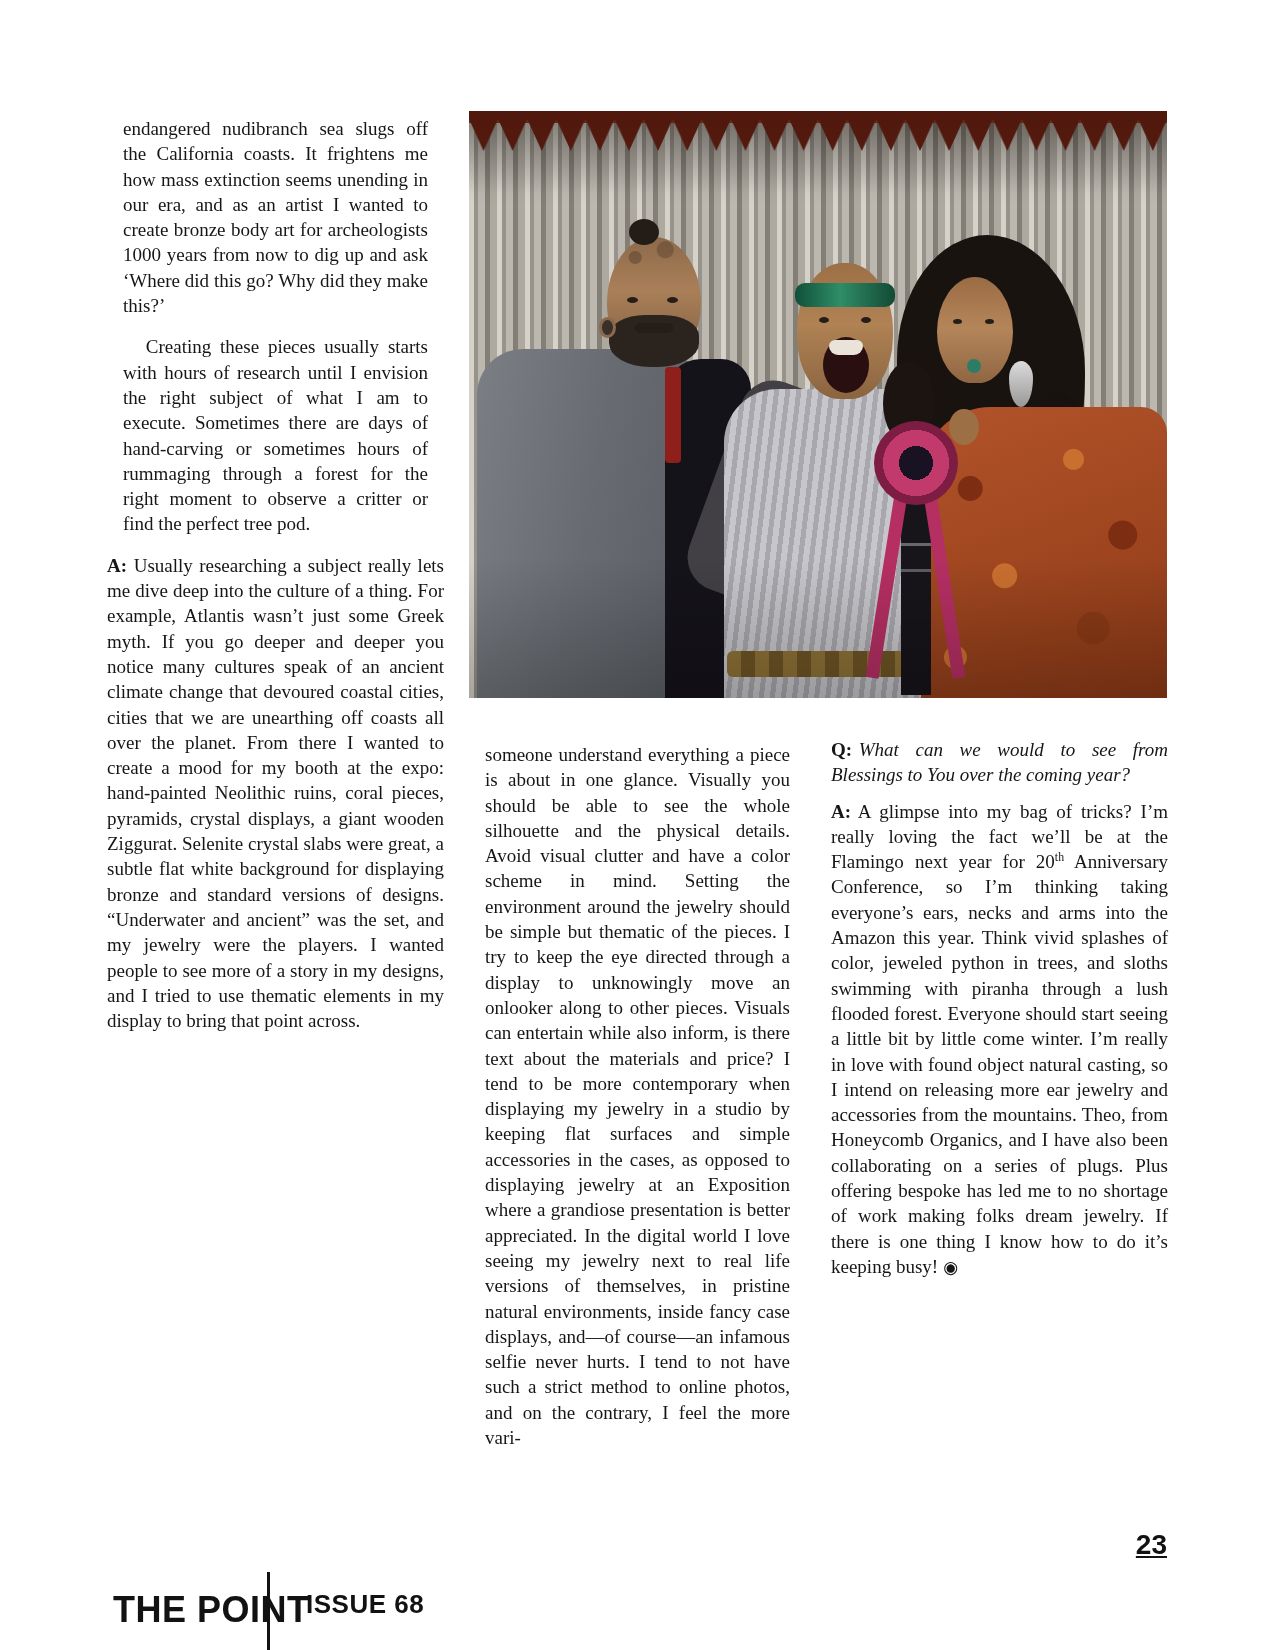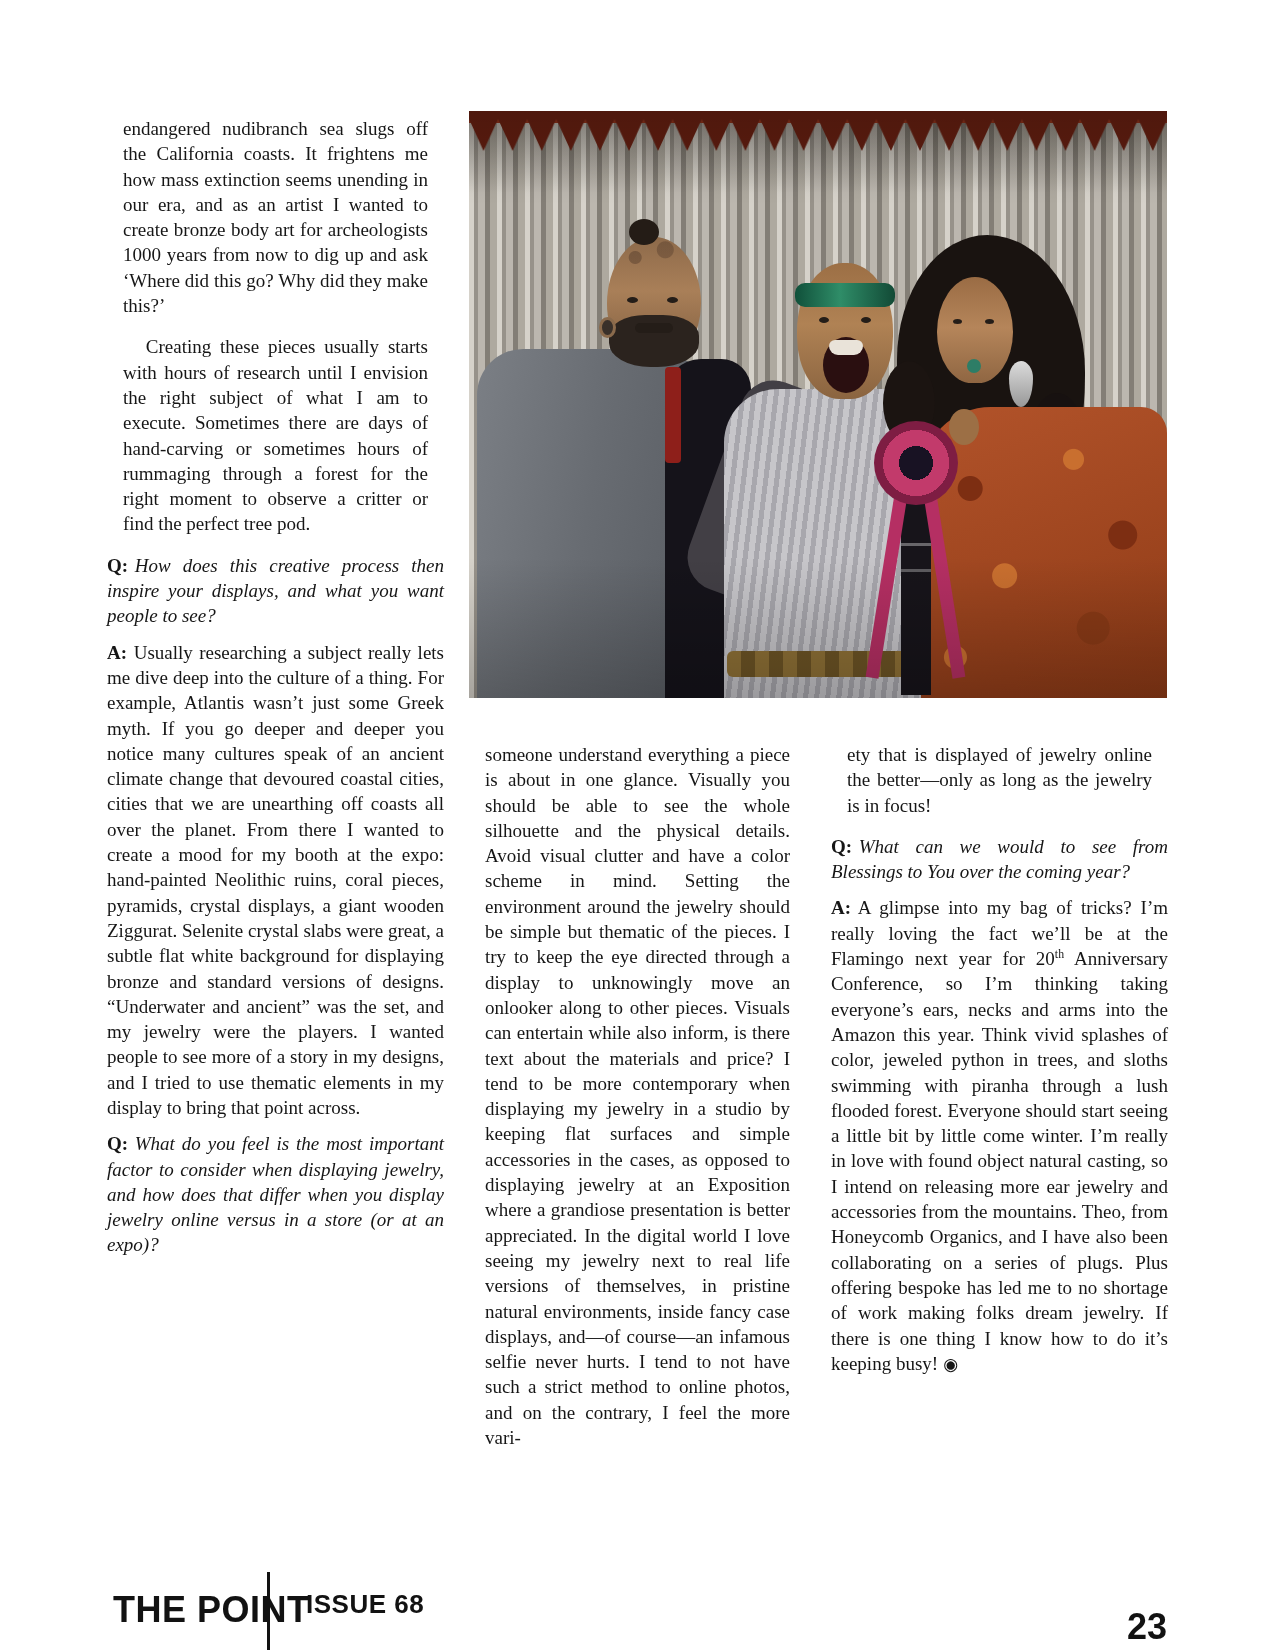--- a/index.html
+++ b/index.html
@@ -103,33 +103,31 @@
   .hold-hand{left:480px;top:298px;width:30px;height:36px;background:#9c6f45;border-radius:50%;}
   .shade{left:0;top:0;width:100%;height:100%;
     background:linear-gradient(180deg, rgba(0,0,0,.14) 0%, rgba(0,0,0,0) 16%, rgba(0,0,0,0) 76%, rgba(0,0,0,.22) 100%);}
   
   .footer-brand,.footer-issue,.page-number{
     position:absolute;font-family:"Liberation Sans","DejaVu Sans",sans-serif;
     font-weight:700;color:#121212;letter-spacing:.5px;}
   .footer-brand{left:113px;top:1589px;font-size:36px;}
   .footer-issue{left:306px;top:1589px;font-size:26px;text-align:center;}
   .footer-divider{position:absolute;left:267px;top:1572px;width:3px;height:78px;background:#121212;}
-  .page-number{right:108px;top:1606px;font-size:36px;letter-spacing:0;}
+  .page-number{right:108px;top:1529px;font-size:28px;letter-spacing:0;text-decoration:underline;}
 </style>
 </head>
 <body>
 
 <div class="page">
 
   <section class="col col1">
     <p class="body">endangered nudibranch sea slugs off the California coasts. It frightens me how mass extinction seems unending in our era, and as an artist I wanted to create bronze body art for archeologists 1000 years from now to dig up and ask ‘Where did this go? Why did they make this?’</p>
     <p class="body indent">Creating these pieces usually starts with hours of research until I envision the right subject of what I am to execute. Sometimes there are days of hand-carving or sometimes hours of rummaging through a forest for the right moment to observe a critter or find the perfect tree pod.</p>
-    <p class="qa q"><span class="lead">Q:</span><span class="qtext">How does this creative process then inspire your displays, and what you want people to see?</span></p>
     <p class="qa a"><span class="lead">A:</span><span class="atext">Usually researching a subject really lets me dive deep into the culture of a thing. For example, Atlantis wasn’t just some Greek myth. If you go deeper and deeper you notice many cultures speak of an ancient climate change that devoured coastal cities, cities that we are unearthing off coasts all over the planet. From there I wanted to create a mood for my booth at the expo: hand-painted Neolithic ruins, coral pieces, pyramids, crystal displays, a giant wooden Ziggurat. Selenite crystal slabs were great, a subtle flat white background for displaying bronze and standard versions of designs. “Underwater and ancient” was the set, and my jewelry were the players. I wanted people to see more of a story in my designs, and I tried to use thematic elements in my display to bring that point across.</span></p>
-    <p class="qa q"><span class="lead">Q:</span><span class="qtext">What do you feel is the most important factor to consider when displaying jewelry, and how does that differ when you display jewelry online versus in a store (or at an expo)?</span></p>
   </section>
 
   <figure class="photo">
     <div class="curtain"></div>
     <svg class="valance" width="698" height="46" xmlns="http://www.w3.org/2000/svg">
       <defs>
         <pattern id="teeth" width="29.1" height="46" patternUnits="userSpaceOnUse">
           <path d="M0 0 H29.1 V8 L14.55 40 L0 8 Z" fill="#5c1c0f"></path>
         </pattern>
       </defs>
@@ -175,21 +173,20 @@
     <div class="hold-hand"></div>
 
     <div class="shade"></div>
   </figure>
 
   <section class="col col2">
     <p class="body">someone understand everything a piece is about in one glance. Visually you should be able to see the whole silhouette and the physical details. Avoid visual clutter and have a color scheme in mind. Setting the environment around the jewelry should be simple but thematic of the pieces. I try to keep the eye directed through a display to unknowingly move an onlooker along to other pieces. Visuals can entertain while also inform, is there text about the materials and price? I tend to be more contemporary when displaying my jewelry in a studio by keeping flat surfaces and simple accessories in the cases, as opposed to displaying jewelry at an Exposition where a grandiose presentation is better appreciated. In the digital world I love seeing my jewelry next to real life versions of themselves, in pristine natural environments, inside fancy case displays, and—of course—an infamous selfie never hurts. I tend to not have such a strict method to online photos, and on the contrary, I feel the more vari-</p>
   </section>
 
   <section class="col col3">
-    <p class="body">ety that is displayed of jewelry online the better—only as long as the jewelry is in focus!</p>
     <p class="qa q"><span class="lead">Q:</span><span class="qtext">What can we would to see from Blessings to You over the coming year?</span></p>
     <p class="qa a"><span class="lead">A:</span><span class="atext">A glimpse into my bag of tricks? I’m really loving the fact we’ll be at the Flamingo next year for 20</span><sup class="sup">th</sup><span class="atext"> Anniversary Conference, so I’m thinking taking everyone’s ears, necks and arms into the Amazon this year. Think vivid splashes of color, jeweled python in trees, and sloths swimming with piranha through a lush flooded forest. Everyone should start seeing a little bit by little come winter. I’m really in love with found object natural casting, so I intend on releasing more ear jewelry and accessories from the mountains. Theo, from Honeycomb Organics, and I have also been collaborating on a series of plugs. Plus offering bespoke has led me to no shortage of work making folks dream jewelry. If there is one thing I know how to do it’s keeping busy!</span><span class="endmark">◉</span></p>
   </section>
 
   <div class="footer-brand">THE POINT</div>
   <div class="footer-divider"></div>
   <div class="footer-issue">ISSUE 68</div>
   <div class="page-number">23</div>
 
 </div>

